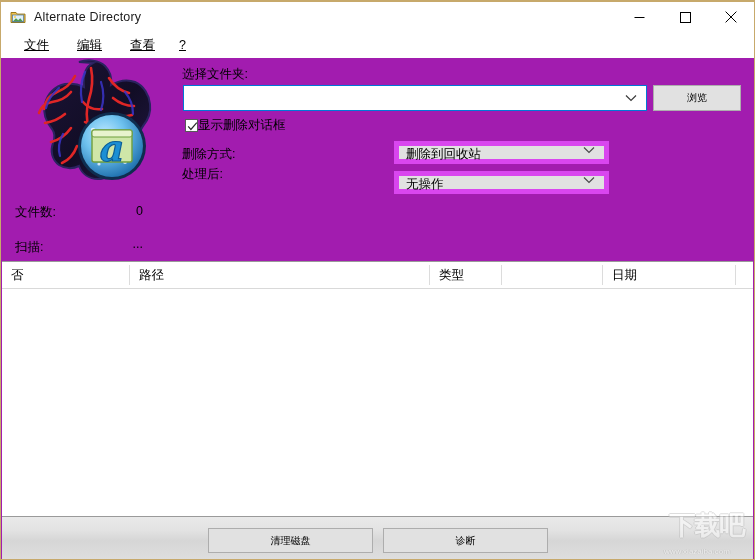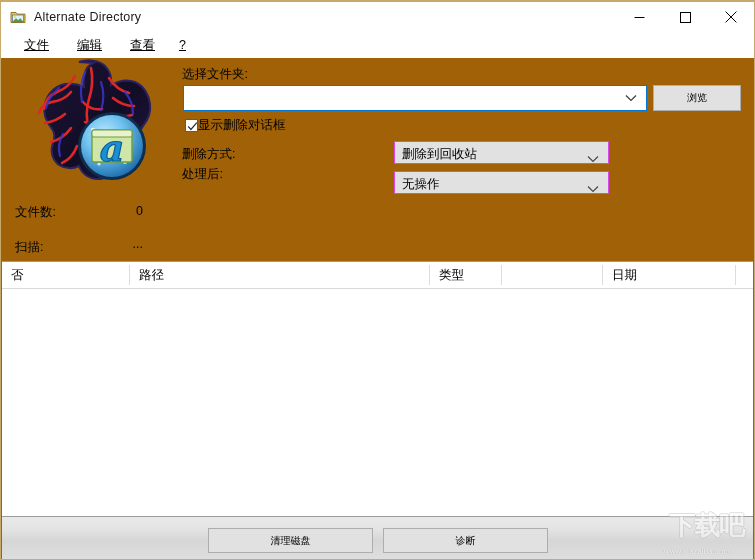--- a/index.html
+++ b/index.html
@@ -12,21 +12,21 @@
     font-size: 12px;
     color: #000000;
     -webkit-font-smoothing: none;
   }
   #app {
     position: relative;
     width: 755px;
     height: 560px;
     overflow: hidden;
     box-sizing: border-box;
-    background: #a16207;
+    background: #a21caf;
     border: 1px solid #c7a96b;
     border-top-width: 2px;
   }
 
   
   .titlebar {
     position: absolute;
     left: 0; top: 0;
     width: 753px;
     height: 30px;
@@ -164,23 +164,23 @@
     color: #000;
     white-space: nowrap;
   }
 
   .combo-flat {
     position: absolute;
     box-sizing: border-box;
     width: 215px; height: 23px;
     left: 393px;
     background: #e1e1e1;
-    border: 1px solid #d946ef;
-    display: flex;
-    align-items: flex-end;
+    border: 5px solid #d946ef;
+    display: flex;
+    align-items: flex-start;
   }
   #combo-delmode { top: 139px; }
   #combo-after   { top: 169px; }
   .combo-flat .ctext {
     padding-left: 7px;
     font-size: 12.5px;
     color: #000;
     white-space: nowrap;
   }
   .combo-flat .caret {

